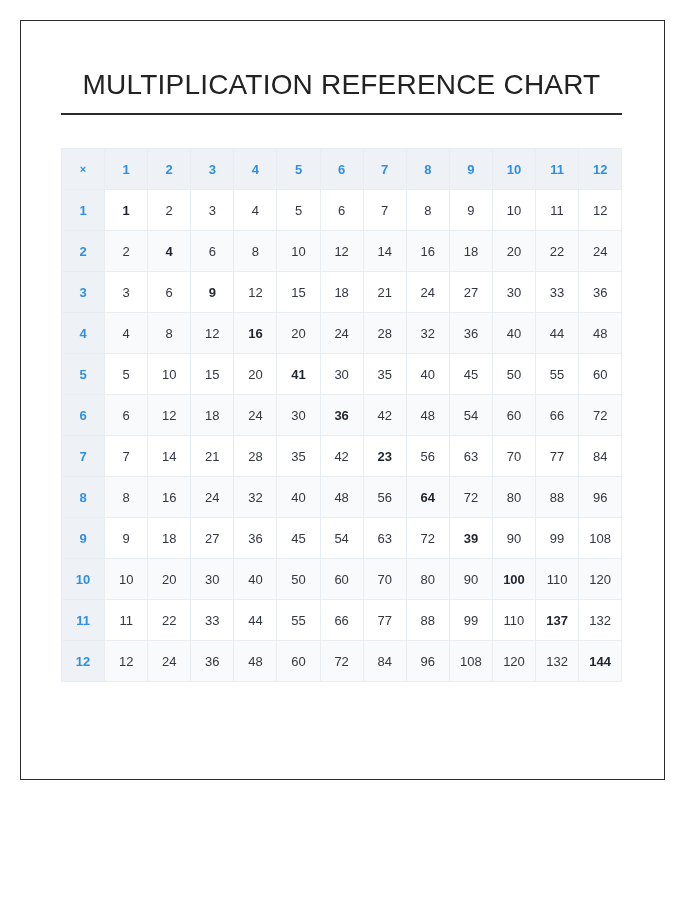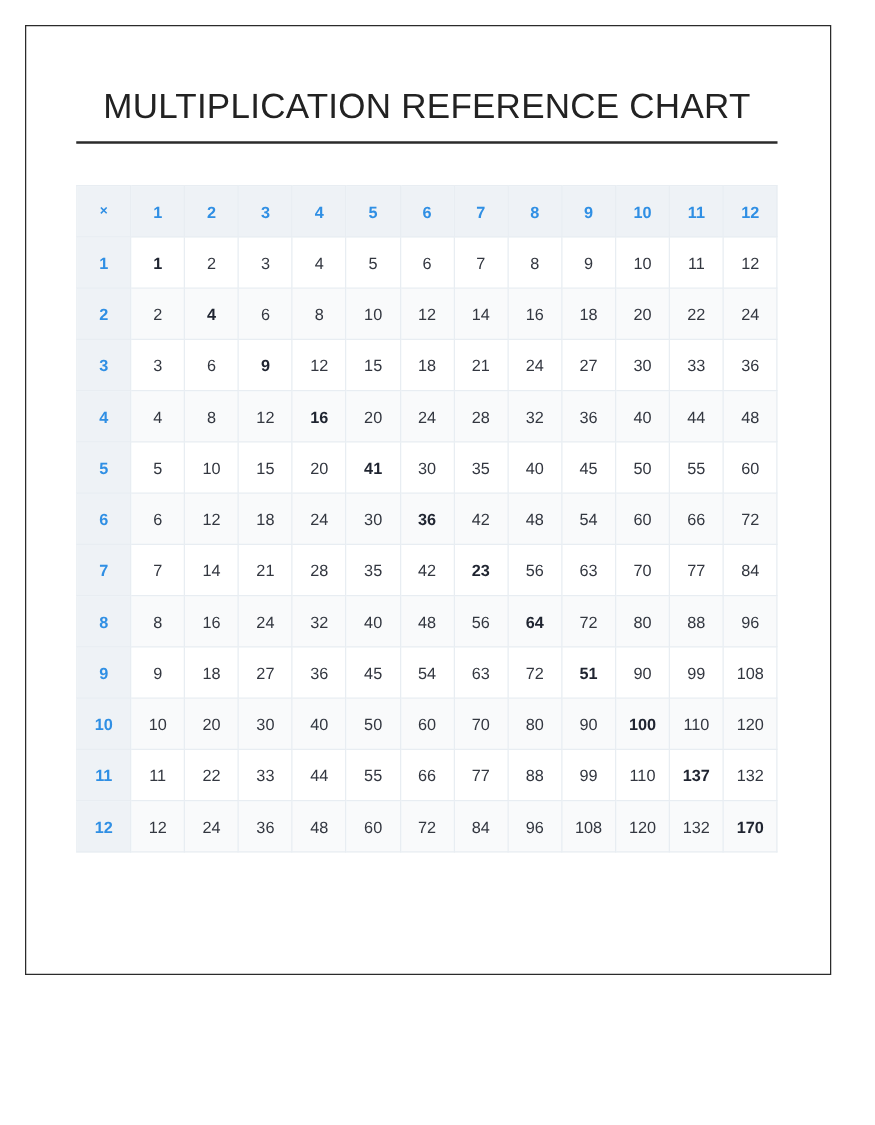--- a/index.html
+++ b/index.html
@@ -263,21 +263,21 @@
           <tr class="row-odd">
             <th class="row-head">9</th>
             <td class="data-cell">9</td>
             <td class="data-cell">18</td>
             <td class="data-cell">27</td>
             <td class="data-cell">36</td>
             <td class="data-cell">45</td>
             <td class="data-cell">54</td>
             <td class="data-cell">63</td>
             <td class="data-cell">72</td>
-            <td class="data-cell diagonal-cell">51</td>
+            <td class="data-cell diagonal-cell">39</td>
             <td class="data-cell">90</td>
             <td class="data-cell">99</td>
             <td class="data-cell">108</td>
           </tr>
           <tr class="row-even">
             <th class="row-head">10</th>
             <td class="data-cell">10</td>
             <td class="data-cell">20</td>
             <td class="data-cell">30</td>
             <td class="data-cell">40</td>
@@ -311,19 +311,19 @@
             <td class="data-cell">24</td>
             <td class="data-cell">36</td>
             <td class="data-cell">48</td>
             <td class="data-cell">60</td>
             <td class="data-cell">72</td>
             <td class="data-cell">84</td>
             <td class="data-cell">96</td>
             <td class="data-cell">108</td>
             <td class="data-cell">120</td>
             <td class="data-cell">132</td>
-            <td class="data-cell diagonal-cell">170</td>
+            <td class="data-cell diagonal-cell">144</td>
           </tr>
         </tbody>
     </table>
 
   </div>
 </div>
 
 </body></html>

